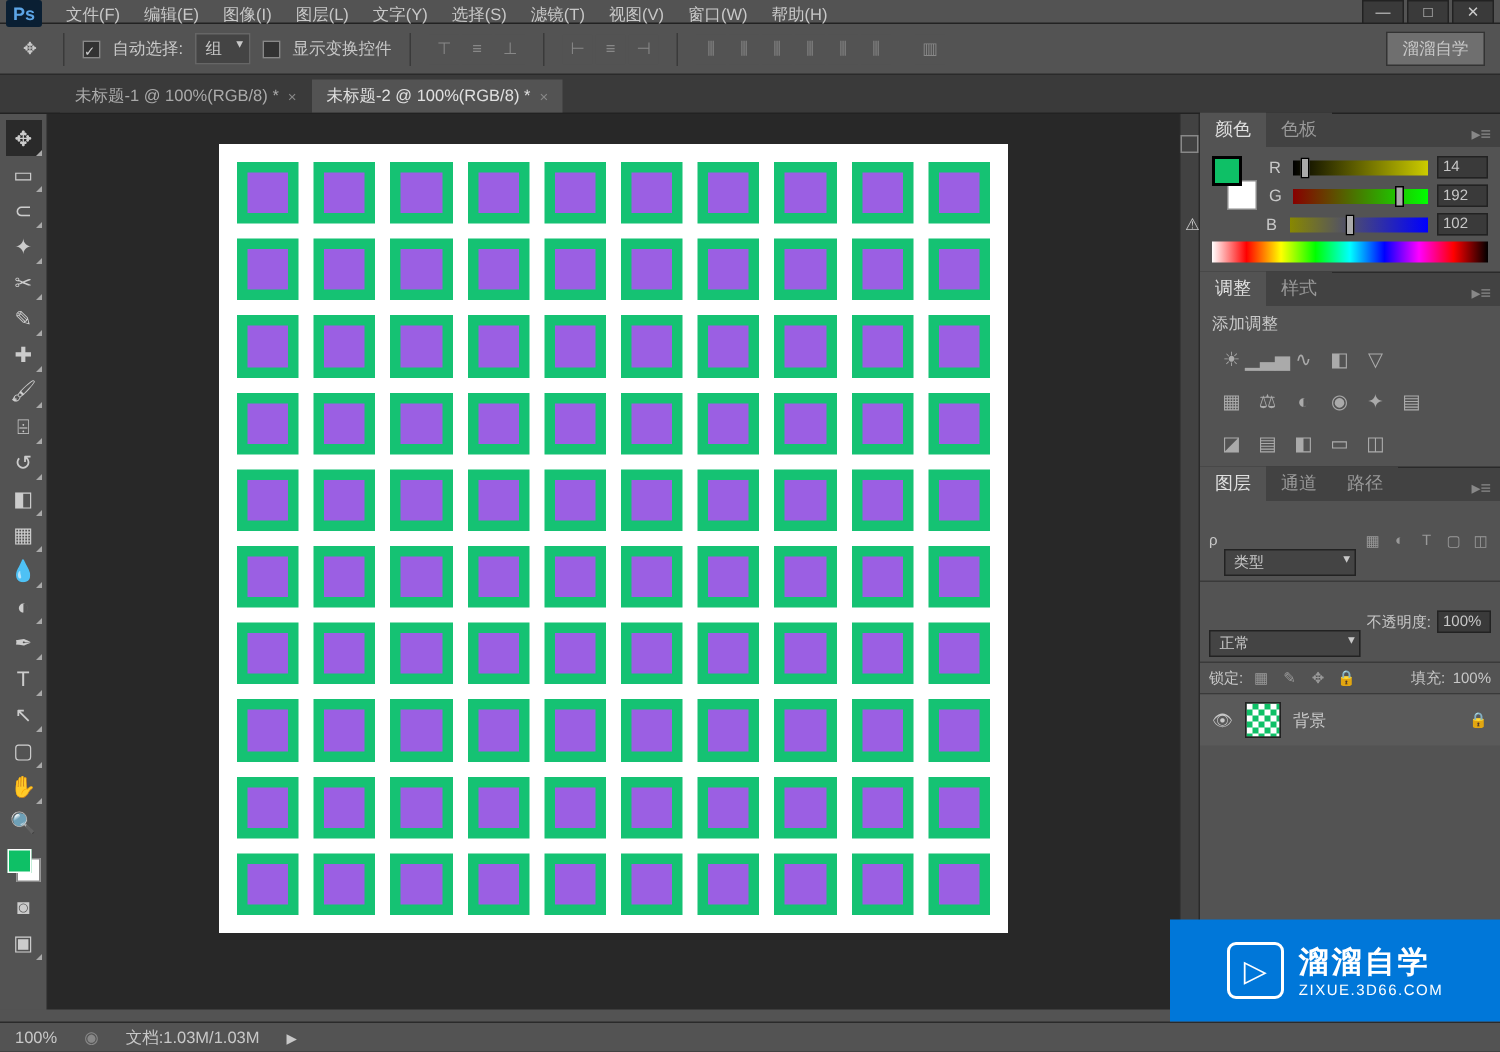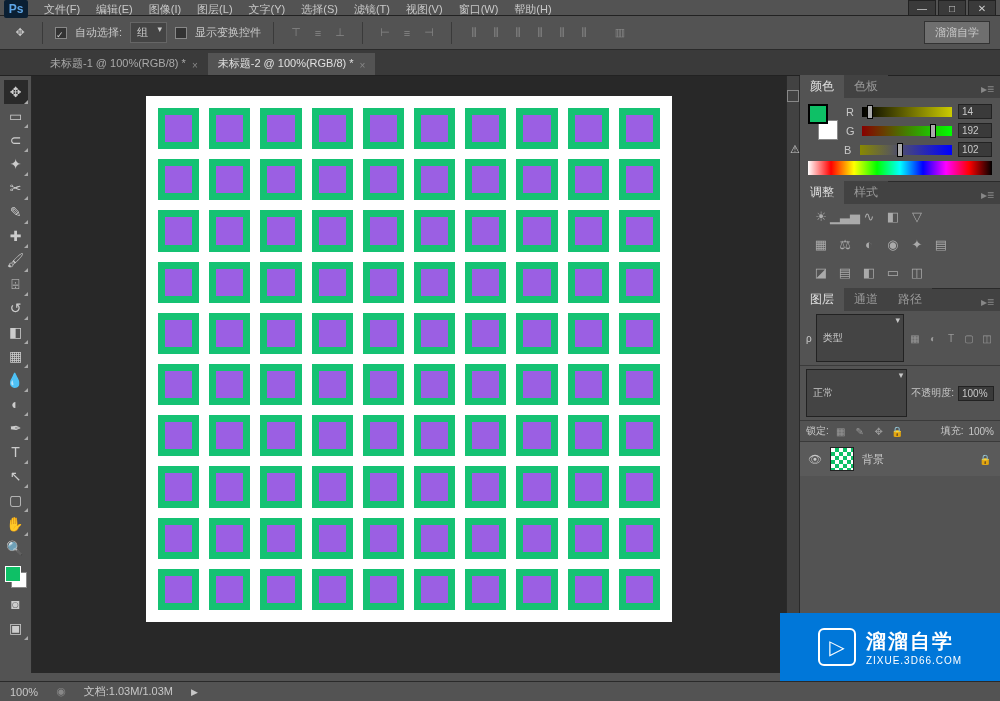--- a/index.html
+++ b/index.html
@@ -67,21 +67,21 @@
 .slider.b { background: linear-gradient(to right,#880,#00f);}
 .slider .thumb { position:absolute; top:-2px; width:6px; height:14px; background:#aaa; border:1px solid #000;}
 .val-box { width:34px; background:#3a3a3a; border:1px solid #222; padding:1px 3px; font-size:10px;}
 .spectrum { height: 14px; background: linear-gradient(to right, #fff, #f00, #ff0, #0f0, #0ff, #00f, #f0f, #f00, #000); margin-top:4px;}
 
 .adjust-header { padding: 4px 8px; font-size: 11px;}
 .adjust-icons { display:flex; flex-wrap:wrap; gap:6px; padding: 4px 12px 8px;}
 .adj-icon { width: 18px; height: 16px; color:#aaa; font-size:13px; display:flex;align-items:center;justify-content:center;}
 
 .layer-opts { display:flex; align-items:center; gap:4px; padding:3px 6px; border-bottom:1px solid #3a3a3a; font-size:10px;}
-.layer-opts .dd { background:#444; border:1px solid #222; padding:16px 6px; flex:1; position:relative;}
+.layer-opts .dd { background:#444; border:1px solid #222; padding:1px 6px; flex:1; position:relative;margin-top:29px;}
 .layer-opts .dd::after{content:"▾";position:absolute;right:3px;top:0;font-size:9px;}
 .layer-opts .pct { width:36px; background:#3a3a3a; border:1px solid #222; padding:1px 3px;}
 .lock-row { display:flex; align-items:center; gap:5px; padding:3px 6px; border-bottom:1px solid #3a3a3a; font-size:10px;}
 .lock-ico { width:14px; text-align:center; color:#999;}
 .layer-list { min-height: 160px; }
 .layer-item { display:flex; align-items:center; gap:8px; padding:5px 8px; background:#5a5a5a;}
 .eye { width:14px; text-align:center;}
 .thumb-img { width:24px; height:24px; background: repeating-conic-gradient(#0ec066 0 25%, #fff 0 50%) 0 0/8px 8px; border:1px solid #222;}
 .layer-name { flex:1; }
 .lock-icon { font-size:10px; color:#aaa;}
@@ -543,20 +543,21 @@
         <div class="spectrum"></div>
       </div>
     </div>
 
     <div class="panel">
       <div class="panel-tabs">
         <div class="ptab active">调整</div>
         <div class="ptab">样式</div>
         <div class="panel-menu">▸≡</div>
       </div>
+      <div class="adjust-header">添加调整</div>
       <div class="adjust-icons">
         <div class="adj-icon">☀</div>
         <div class="adj-icon">▁▃▅</div>
         <div class="adj-icon">∿</div>
         <div class="adj-icon">◧</div>
         <div class="adj-icon">▽</div>
       </div>
       <div class="adjust-icons">
         <div class="adj-icon">▦</div>
         <div class="adj-icon">⚖</div>

